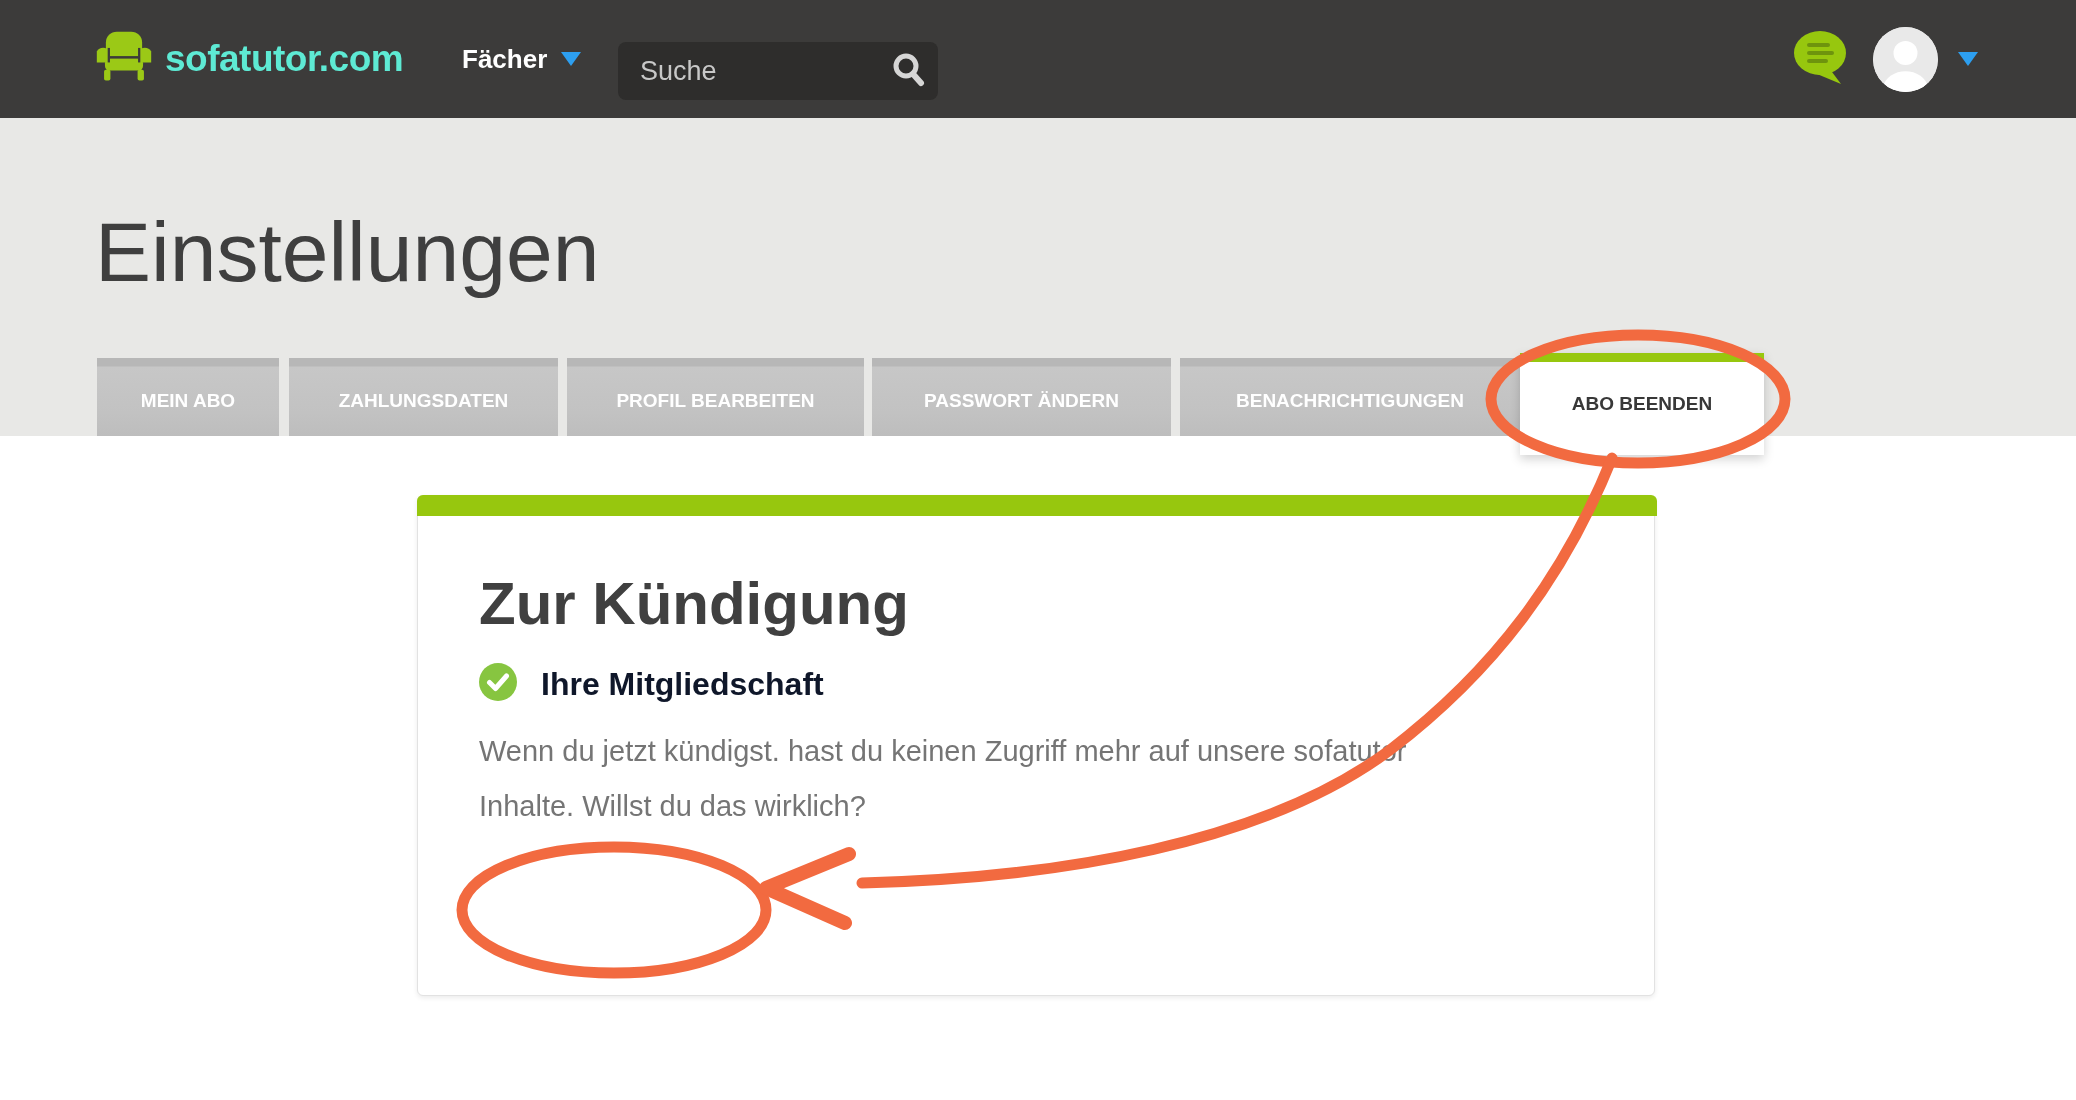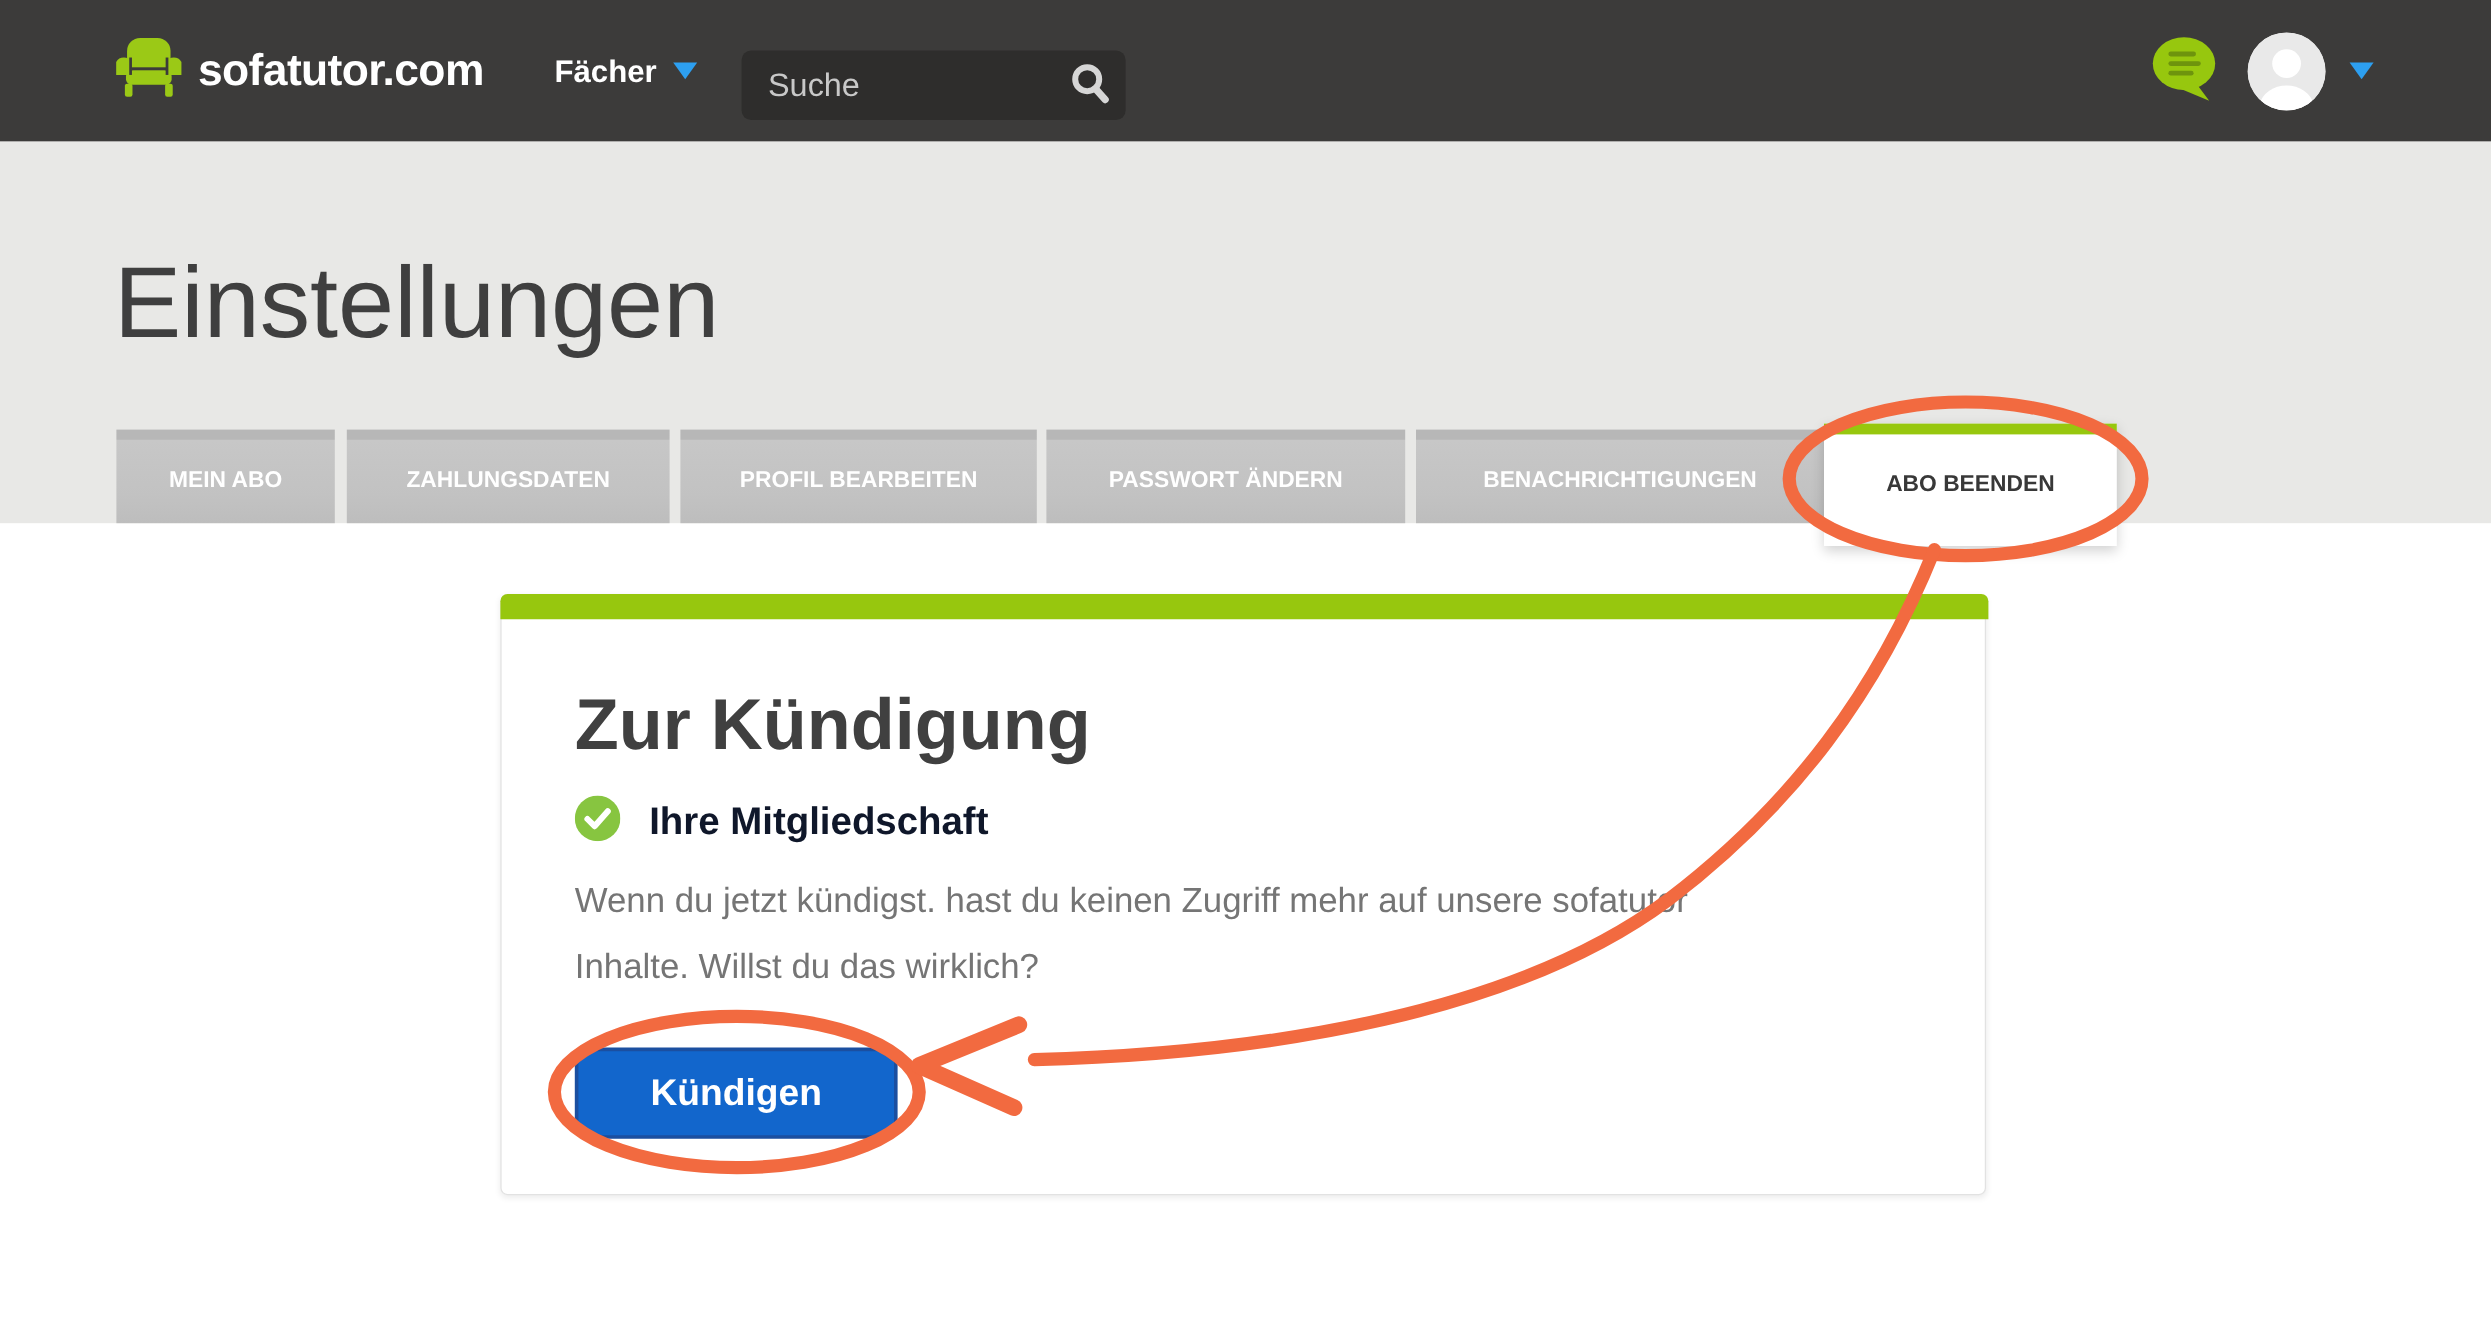--- a/index.html
+++ b/index.html
@@ -3,21 +3,21 @@
 <meta charset="utf-8">
 <style>
   html,body{margin:0;padding:0;background:#ffffff;}
   #stage{
     position:relative;width:2076px;height:1100px;overflow:hidden;background:#ffffff;
     font-family:"Liberation Sans","DejaVu Sans",sans-serif;
   }
   
   .header{position:absolute;left:0;top:0;width:2076px;height:118px;background:#3c3b3a;}
   .logo{position:absolute;left:95px;top:0;height:118px;display:flex;align-items:center;gap:12px;cursor:pointer;}
-  .logo-text{color:#ffffff;font-size:37px;font-weight:bold;letter-spacing:-0.5px;}
+  .logo-text{color:#5eead4;font-size:37px;font-weight:bold;letter-spacing:-0.5px;}
   .subjects{position:absolute;left:462px;top:0;height:118px;display:flex;align-items:center;gap:14px;cursor:pointer;}
   .subjects-label{color:#ffffff;font-size:26px;font-weight:bold;}
   .caret{width:0;height:0;border-left:10px solid transparent;border-right:10px solid transparent;border-top:14px solid #2d9ff0;}
   .searchbox{position:absolute;left:618px;top:30px;width:320px;height:58px;background:#2e2d2c;border-radius:8px;display:flex;align-items:center;margin-top:12px;}
   .searchbox input{
     flex:1;background:transparent;border:none;outline:none;color:#c8c8c8;
     font-size:27px;padding:0 0 0 22px;font-family:inherit;width:220px;
   }
   .searchbox input::placeholder{color:#c8c8c8;opacity:1;}
   .search-btn{width:58px;height:58px;display:flex;align-items:center;justify-content:center;cursor:pointer;}
@@ -141,21 +141,20 @@
           <circle cx="19" cy="19" r="19" fill="#87c540"></circle>
           <polyline points="10.5,19.5 16.5,25.5 27.5,13" fill="none" stroke="#ffffff" stroke-width="5" stroke-linecap="round" stroke-linejoin="round"></polyline>
         </svg>
       </span>
       <span class="member-heading">Ihre Mitgliedschaft</span>
     </div>
 
     <div class="body-line body-line1">Wenn du jetzt kündigst. hast du keinen Zugriff mehr auf unsere sofatutor</div>
     <div class="body-line body-line2">Inhalte. Willst du das wirklich?</div>
 
-    <button class="cancel-btn">Kündigen</button>
   </div>
 
   <svg class="annotations" viewBox="0 0 2076 1100">
     <ellipse cx="1638" cy="399" rx="147" ry="64" fill="none" stroke="#f26a40" stroke-width="11"></ellipse>
     <ellipse cx="614" cy="910" rx="152" ry="63" fill="none" stroke="#f26a40" stroke-width="11"></ellipse>
     <path d="M 1612 458 C 1565 575 1495 670 1390 750 C 1265 843 1060 878 862 883" fill="none" stroke="#f26a40" stroke-width="11" stroke-linecap="round"></path>
     <path d="M 849 854 L 766 888 L 845 923" fill="none" stroke="#f26a40" stroke-width="14" stroke-linecap="round" stroke-linejoin="round"></path>
   </svg>
 
 </div>

